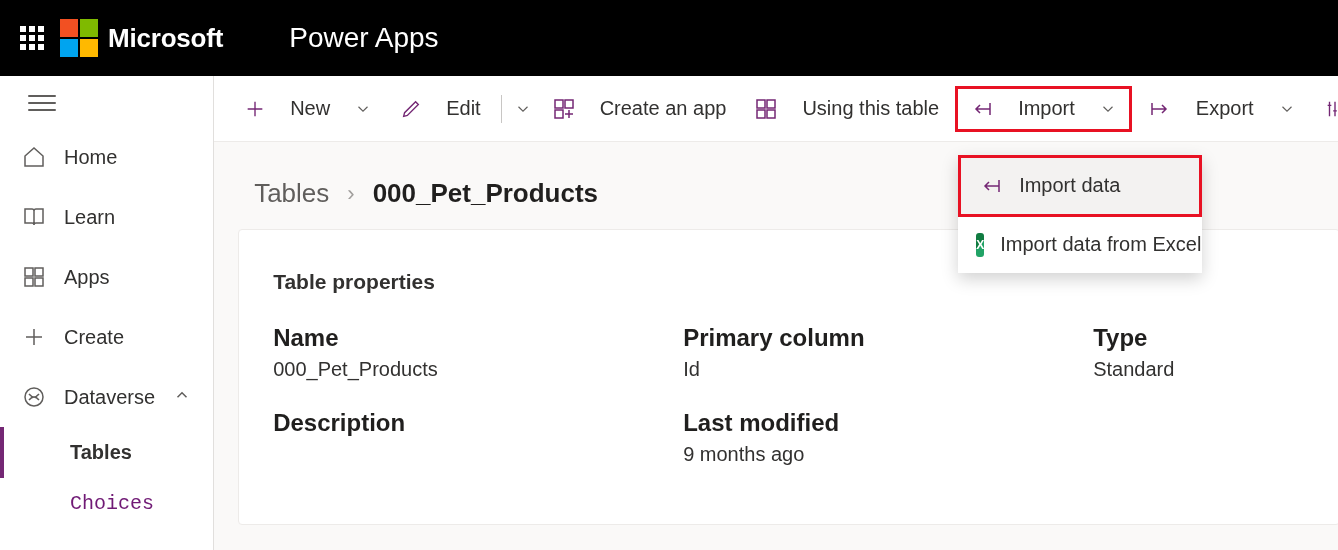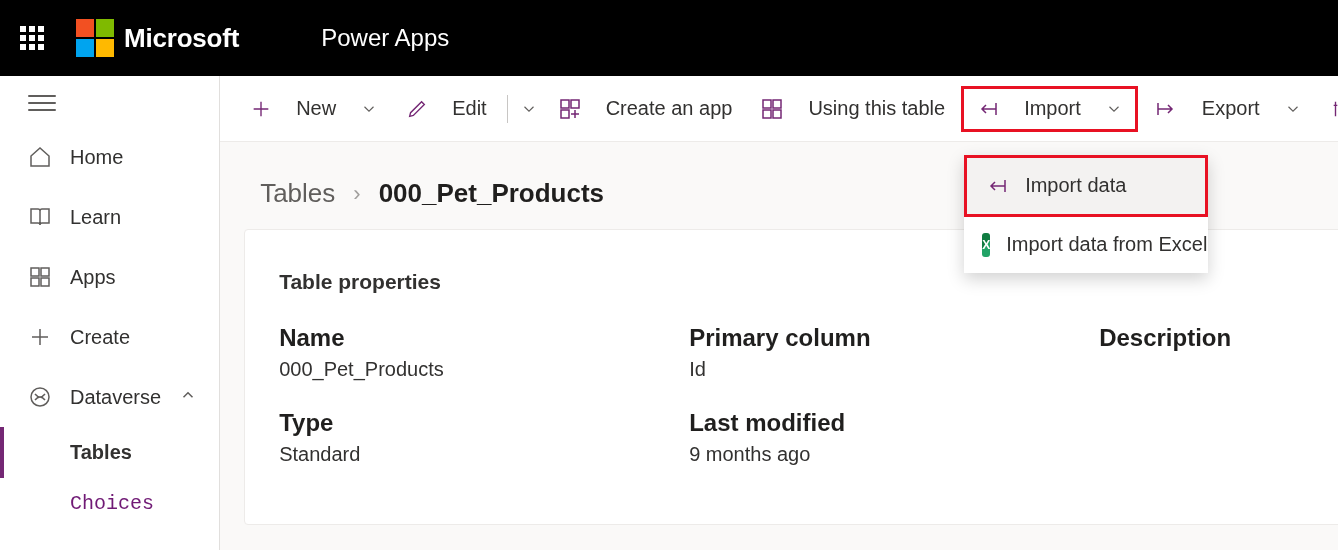--- a/index.html
+++ b/index.html
@@ -1,34 +1,34 @@
 <!DOCTYPE html>
 <html><head>
   <meta charset="utf-8">
   <style>
     * { box-sizing: border-box; margin: 0; padding: 0; }
     body { font-family: "Segoe UI", -apple-system, sans-serif; width: 1338px; height: 550px; overflow: hidden; background: #fff; color: #323130; }
 
     
-    .header-bar { height: 76px; background: #000; color: #fff; display: flex; align-items: center; padding-left: 20px; gap: 32px; }
+    .header-bar { height: 76px; background: #000; color: #fff; display: flex; align-items: center; padding-left: 20px; gap: 16px; }
     .waffle { display: grid; grid-template-columns: repeat(3, 6px); grid-template-rows: repeat(3, 6px); gap: 3px; cursor: pointer; }
     .waffle > span { background: #fff; width: 6px; height: 6px; }
     .ms-logo { display: flex; align-items: center; gap: 10px; }
     .ms-squares { display: grid; grid-template-columns: 18px 18px; grid-template-rows: 18px 18px; gap: 2px; }
     .ms-squares .r { background:#F25022; } .ms-squares .g { background:#7FBA00; }
     .ms-squares .b { background:#00A4EF; } .ms-squares .y { background:#FFB900; }
     .ms-text { font-size: 26px; font-weight: 600; letter-spacing: -0.2px;}
-    .app-name { font-size: 24px; font-weight: 500; margin-left: 50px;}
+    .app-name { font-size: 28px; font-weight: 500; margin-left: 50px;}
 
     
     .body-area { display: flex; height: 474px; }
     .sidebar { width: 300px; border-right: 1px solid #e1dfdd; padding-top: 14px; font-size: 20px; color: #323130; }
     .hamburger { margin: 0 0 16px 28px; cursor: pointer; width: 28px; }
     .hamburger .line { height: 2px; background: #605e5c; margin: 5px 0; border-radius: 1px;}
-    .nav-item { display: flex; align-items: center; gap: 18px; padding: 18px 22px 18px 28px; cursor: pointer; }
+    .nav-item { display: flex; align-items: center; gap: 18px; padding: 18px 22px 18px 22px; cursor: pointer; }
     .nav-item .icon-slot { width: 24px; display:flex; justify-content:center; }
     .nav-item svg { stroke: #605e5c; fill: none; stroke-width:1.5; }
     .nav-item.expandable { justify-content: flex-start; }
     .chev { margin-left:auto; }
     .nav-sub { padding: 14px 22px 14px 70px; font-size: 20px; cursor:pointer; }
     .nav-sub.active { border-left: 4px solid #742774; font-weight:600; padding-left: 66px;}
     .nav-sub.dim { color:#701a75;font-family:Liberation Mono, monospace; }
 
     
     .main { flex:1; background:#faf9f8; position:relative; }
@@ -254,28 +254,28 @@
       <div class="prop-grid">
         <div>
           <div class="prop-label">Name</div>
           <div class="prop-value">000_Pet_Products</div>
         </div>
         <div>
           <div class="prop-label">Primary column</div>
           <div class="prop-value">Id</div>
         </div>
         <div>
+          <div class="prop-label">Type</div>
+          <div class="prop-value">Standard</div>
+        </div>
+        <div>
           <div class="prop-label">Description</div>
           <div class="prop-value"></div>
         </div>
         <div>
-          <div class="prop-label">Type</div>
-          <div class="prop-value">Standard</div>
-        </div>
-        <div>
           <div class="prop-label">Last modified</div>
           <div class="prop-value">9 months ago</div>
         </div>
         <div></div>
       </div>
     </div>
   </div>
 </div>
 
 </body></html>

